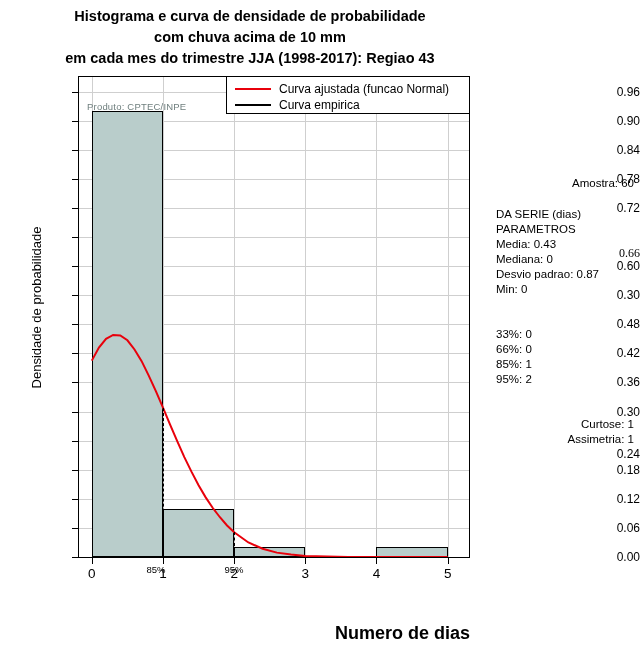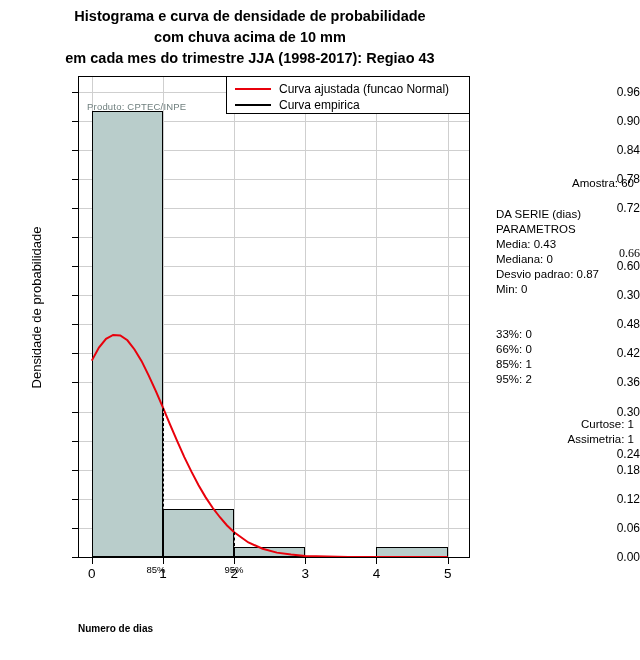--- a/index.html
+++ b/index.html
@@ -44,22 +44,22 @@
     position:absolute;top:566px;width:30px;text-align:center;
     font-size:13.5px;transform:translateX(-15px);
   }
   .xtick-mark{position:absolute;top:558px;width:1px;height:6px;background:#000;}
 
   .axis-y-title{
     position:absolute;left:-94px;top:300px;width:260px;text-align:center;
     font-size:13px;transform:rotate(-90deg);
   }
   .axis-x-title{
-    position:absolute;left:78px;top:623px;width:392px;text-align:left;
-    font-size:10px;font-weight:bold;
+    position:absolute;left:78px;top:623px;width:392px;text-align:right;
+    font-size:18px;font-weight:bold;
   }
 
   .legend{
     position:absolute;left:226px;top:76px;width:244px;height:38px;
     border:1px solid #000;background:#fff;box-sizing:border-box;
     padding:5px 8px;
   }
   .legend-row{display:flex;align-items:center;height:14px;margin-bottom:2px;}
   .legend-swatch{width:36px;height:0;border-top:2px solid #000;margin-right:8px;flex:none;}
   .legend-swatch.red{border-top-color:#e8000b;}

